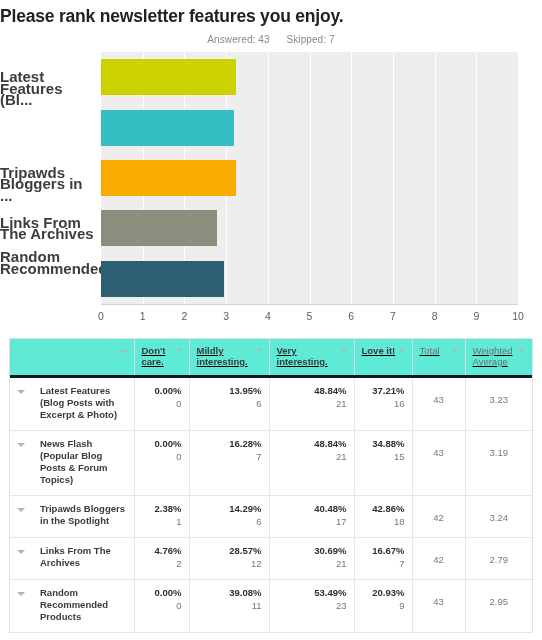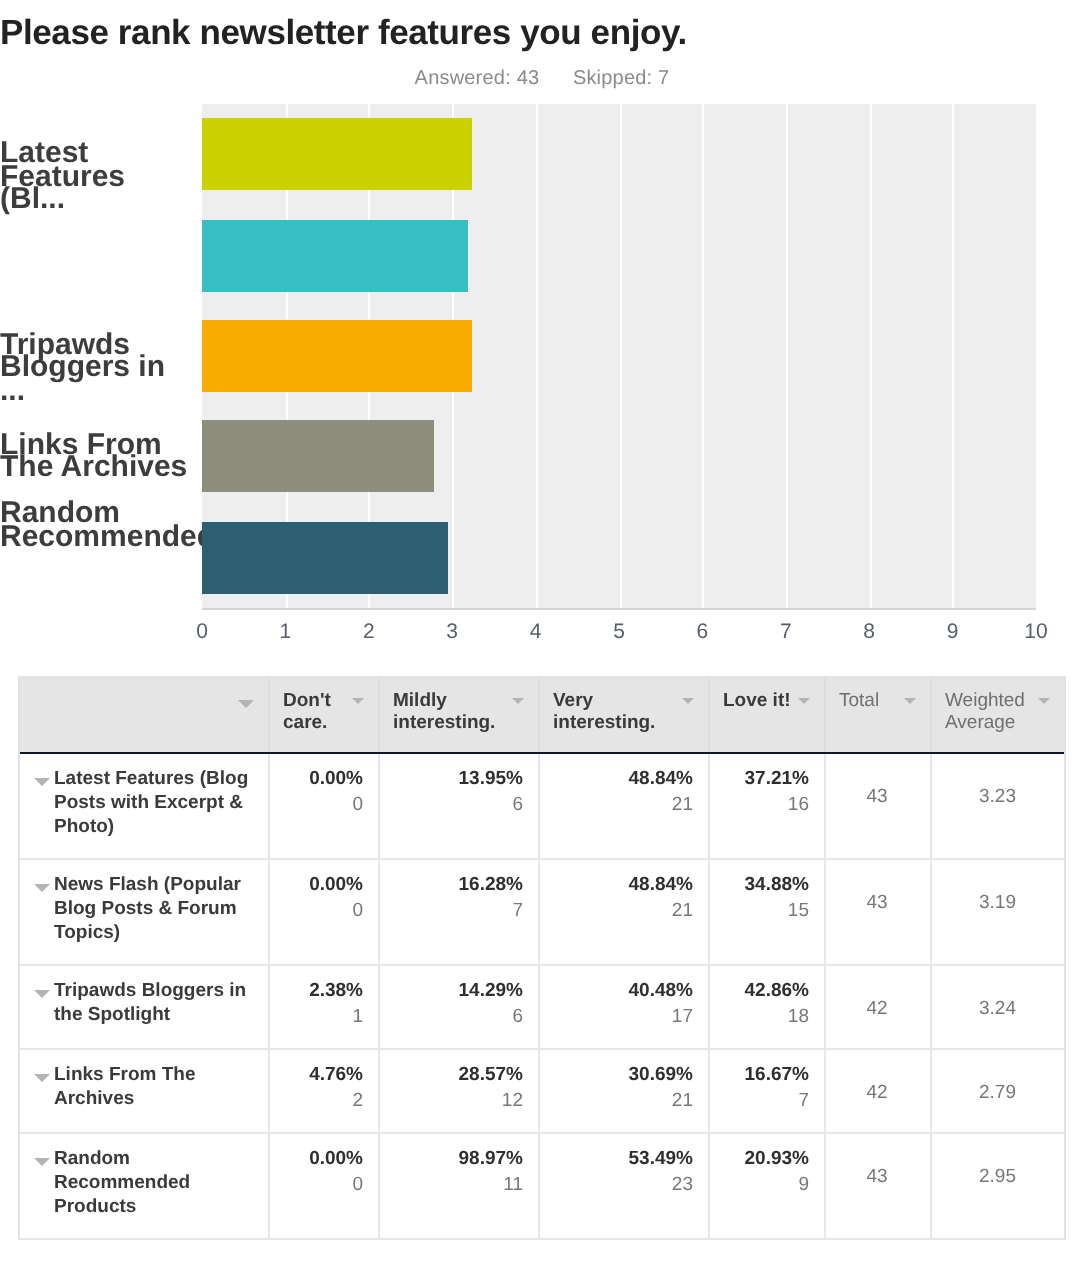--- a/index.html
+++ b/index.html
@@ -96,27 +96,28 @@
     border: 1px solid #e2e2e2;
     border-bottom: none;
     background: #fff;
   }
   table.data {
     width: 100%;
     border-collapse: collapse;
     table-layout: fixed;
   }
   table.data th {
-    background: #e5e5e5;
+    background: #5eead4;
     border-right: 1px solid #dcdcda;
-    border-bottom: 1px solid #0f172a;
+    border-bottom: 3px solid #0f172a;
     vertical-align: top;
     padding: 6px 7px 7px 7px;
     height: 37px;
     position: relative;
+    text-decoration: underline;
   }
   table.data th:last-child { border-right: none; }
   .th-inner {
     display: flex;
     justify-content: space-between;
     align-items: flex-start;
     gap: 3px;
   }
   .th-label {
     font-size: 9.5px;
@@ -149,21 +150,21 @@
     background: #ffffff;
   }
   table.data td:last-child { border-right: none; }
   td.rowhead {
     background: #f2f2f0;
     padding-left: 5px;
   }
   .rowhead-inner {
     display: flex;
     align-items: flex-start;
-    gap: 2px;
+    gap: 15px;
   }
   .rowhead-label {
     font-size: 9.5px;
     font-weight: bold;
     color: #3a3a3a;
     line-height: 12px;
   }
   .cell-pct {
     display: block;
     font-size: 9.5px;
@@ -431,21 +432,21 @@
               <div class="rowhead-inner">
                 <span class="caret"></span>
                 <span class="rowhead-label">Random Recommended Products</span>
               </div>
             </td>
             <td>
               <span class="cell-pct">0.00%</span>
               <span class="cell-n">0</span>
             </td>
             <td>
-              <span class="cell-pct">98.97%</span>
+              <span class="cell-pct">39.08%</span>
               <span class="cell-n">11</span>
             </td>
             <td>
               <span class="cell-pct">53.49%</span>
               <span class="cell-n">23</span>
             </td>
             <td>
               <span class="cell-pct">20.93%</span>
               <span class="cell-n">9</span>
             </td>

